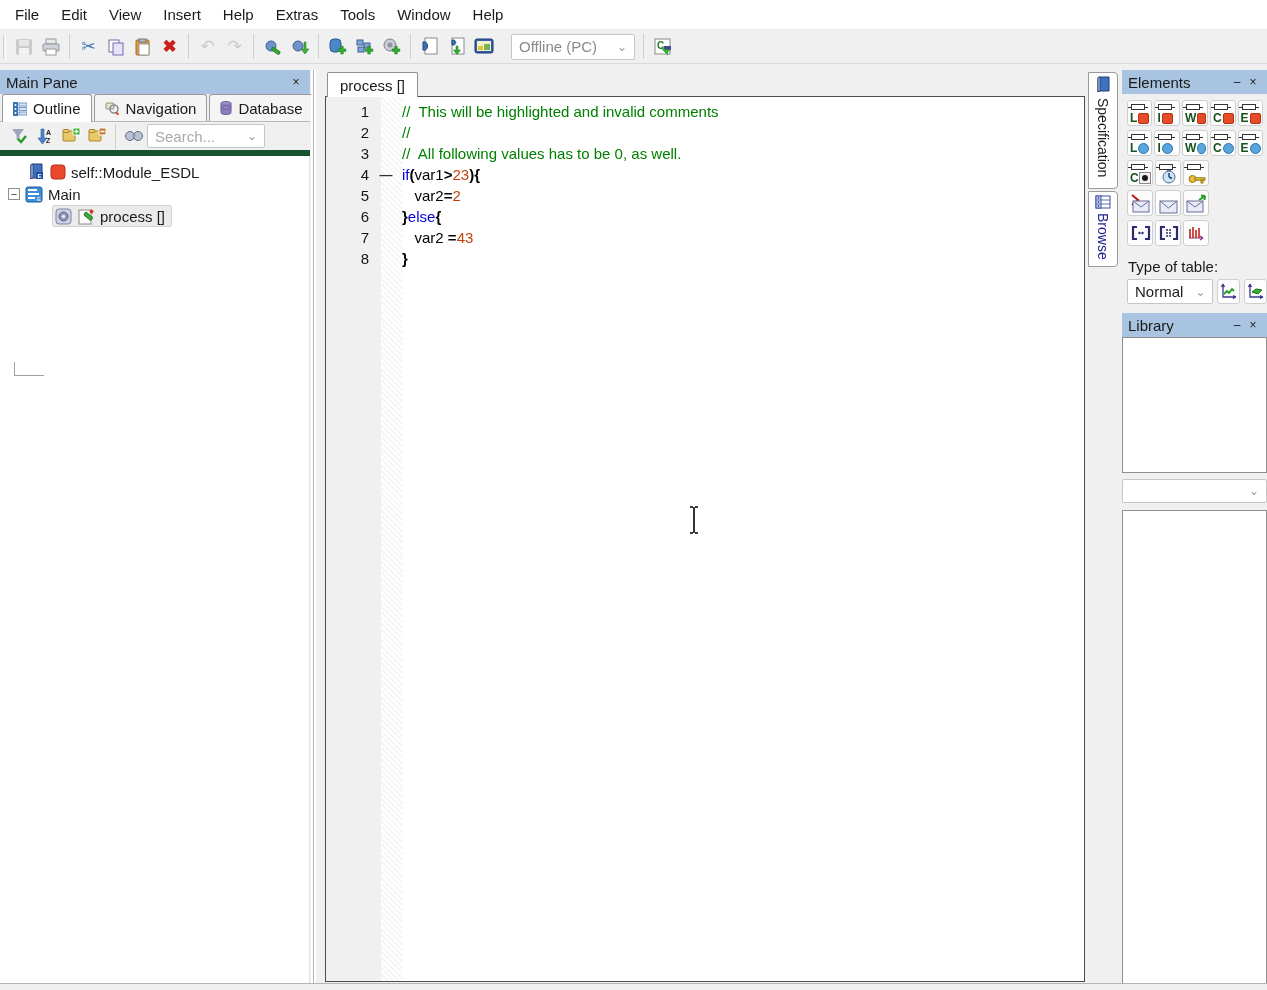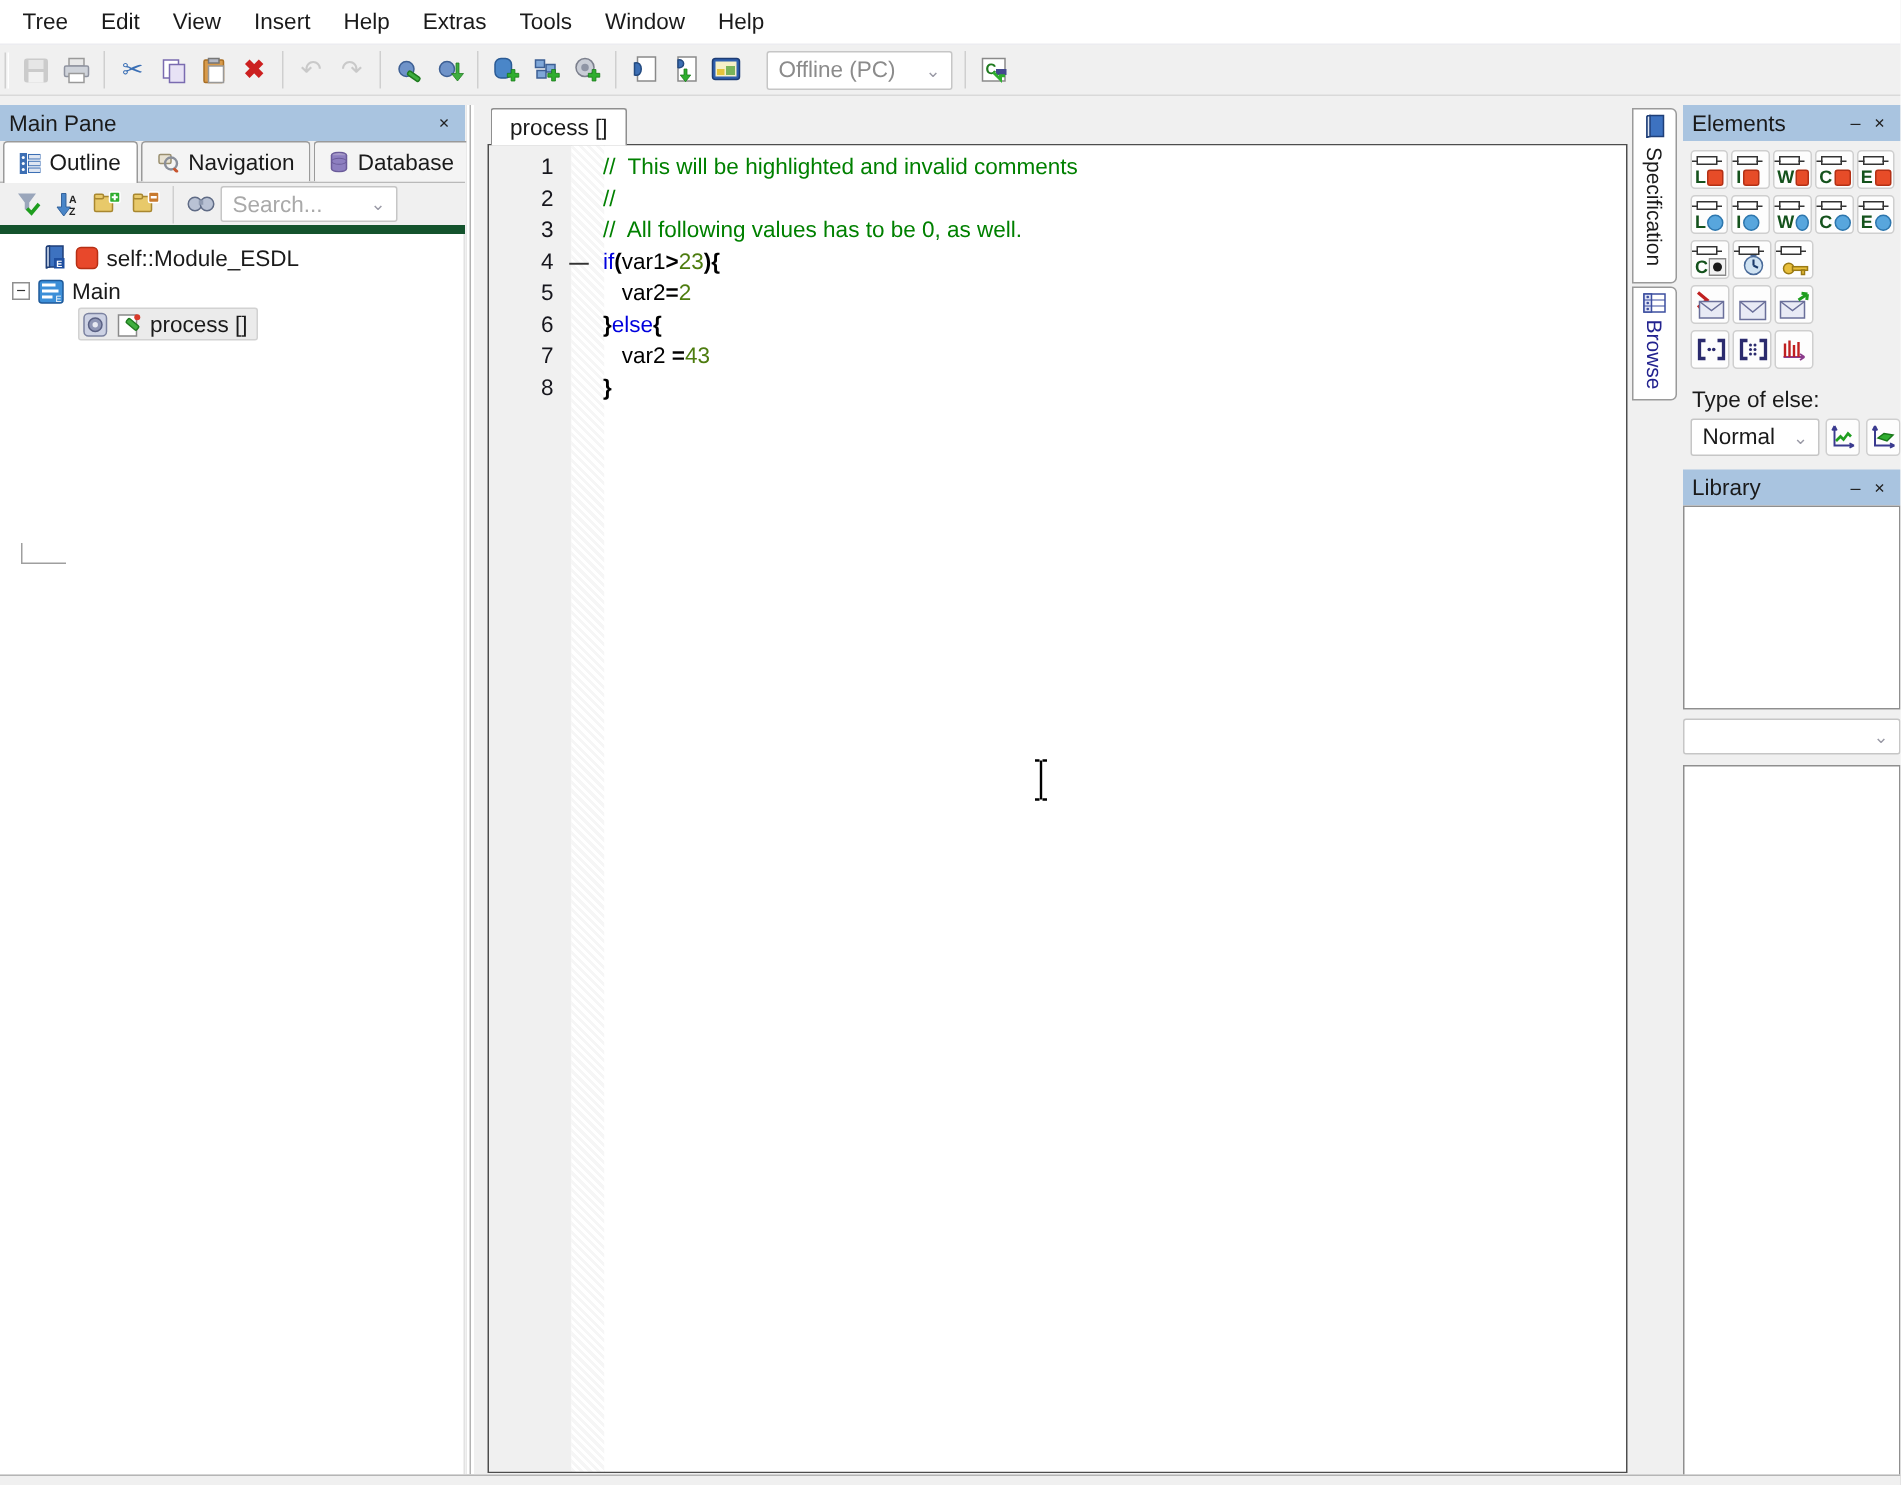--- a/index.html
+++ b/index.html
@@ -57,21 +57,21 @@
   .gutter { width:55px; background:#f0f0f0; }
   .foldbar { width:22px; background:repeating-linear-gradient(45deg,#f6f6f6 0 2px,#ffffff 2px 4px); }
   .codearea { flex:1; background:#ffffff; position:relative; }
   .codelines { position:absolute; left:-77px; top:4px; right:0; }
   .cl { display:flex; height:21px; font-size:15px; align-items:center; }
   .cl .num { width:49px; text-align:right; color:#16161d; padding-right:6px; }
   .cl .fold { width:22px; text-align:center; color:#333; font-weight:bold; font-size:13px; line-height:21px; }
   .cl .code { white-space:pre; padding-left:5px; }
   .code .c { color:#008000; }
   .code .k { color:#0000dd; }
-  .code .n { color:#4d7c0f; }
+  .code .n { color:#c2410c; }
   .code .b { color:#000000; font-weight:bold; }
   .code .p { color:#000000; }
 
   
   .vtab { position:absolute; left:1088px; width:30px; background:#ffffff; border:1px solid #9a9a9a;
           border-radius:0 4px 4px 0; display:flex; flex-direction:column; align-items:center; z-index:2; }
   .vtab .vlabel { writing-mode:vertical-rl; font-size:14px; margin-top:4px; }
   .vtab-spec { top:72px; height:117px; }
   .vtab-browse { top:191px; height:76px; }
   .vtab-browse .vlabel { color:#23238f; }
@@ -101,21 +101,21 @@
   
   .statusbar { position:absolute; left:0; top:983px; width:1267px; height:7px; background:#f0f0f0; border-top:1px solid #b5b5b5; }
 
   
   .ibeam { position:absolute; left:687px; top:505px; }
 </style>
 </head>
 <body>
 
 <div class="menubar" id="menubar">
-    <span class="menu-item">Tree</span>
+    <span class="menu-item">File</span>
     <span class="menu-item">Edit</span>
     <span class="menu-item">View</span>
     <span class="menu-item">Insert</span>
     <span class="menu-item">Help</span>
     <span class="menu-item">Extras</span>
     <span class="menu-item">Tools</span>
     <span class="menu-item">Window</span>
     <span class="menu-item">Help</span>
   </div>
 
@@ -576,21 +576,21 @@
               <path d="M3 13 V4"></path>
               <path d="M6 13 V2"></path>
               <path d="M9 13 V5"></path>
               <path d="M12 13 V3"></path>
             </g>
           </svg>
       </div>
     </div>
   </div>
 
-  <div class="tbl-label">Type of else:</div>
+  <div class="tbl-label">Type of table:</div>
   <div class="tbl-row">
     <div class="combo tbl-combo">
       <span>Normal</span>
       <span class="chev">⌄</span>
     </div>
     <div class="sq-btn">
       <svg width="18" height="17" viewBox="0 0 18 17">
           <path d="M3 1 L3 14 L16 14 M3 1 L1.5 4 M3 1 L4.5 4 M16 14 L13 12.5 M16 14 L13 15.5" stroke="#3a3a8f" stroke-width="1.3" fill="none"></path>
           <path d="M4 11 L7 8 L9 10 L12 6 L14 8" stroke="#1f9e1f" stroke-width="1.8" fill="none"></path>
         </svg>

